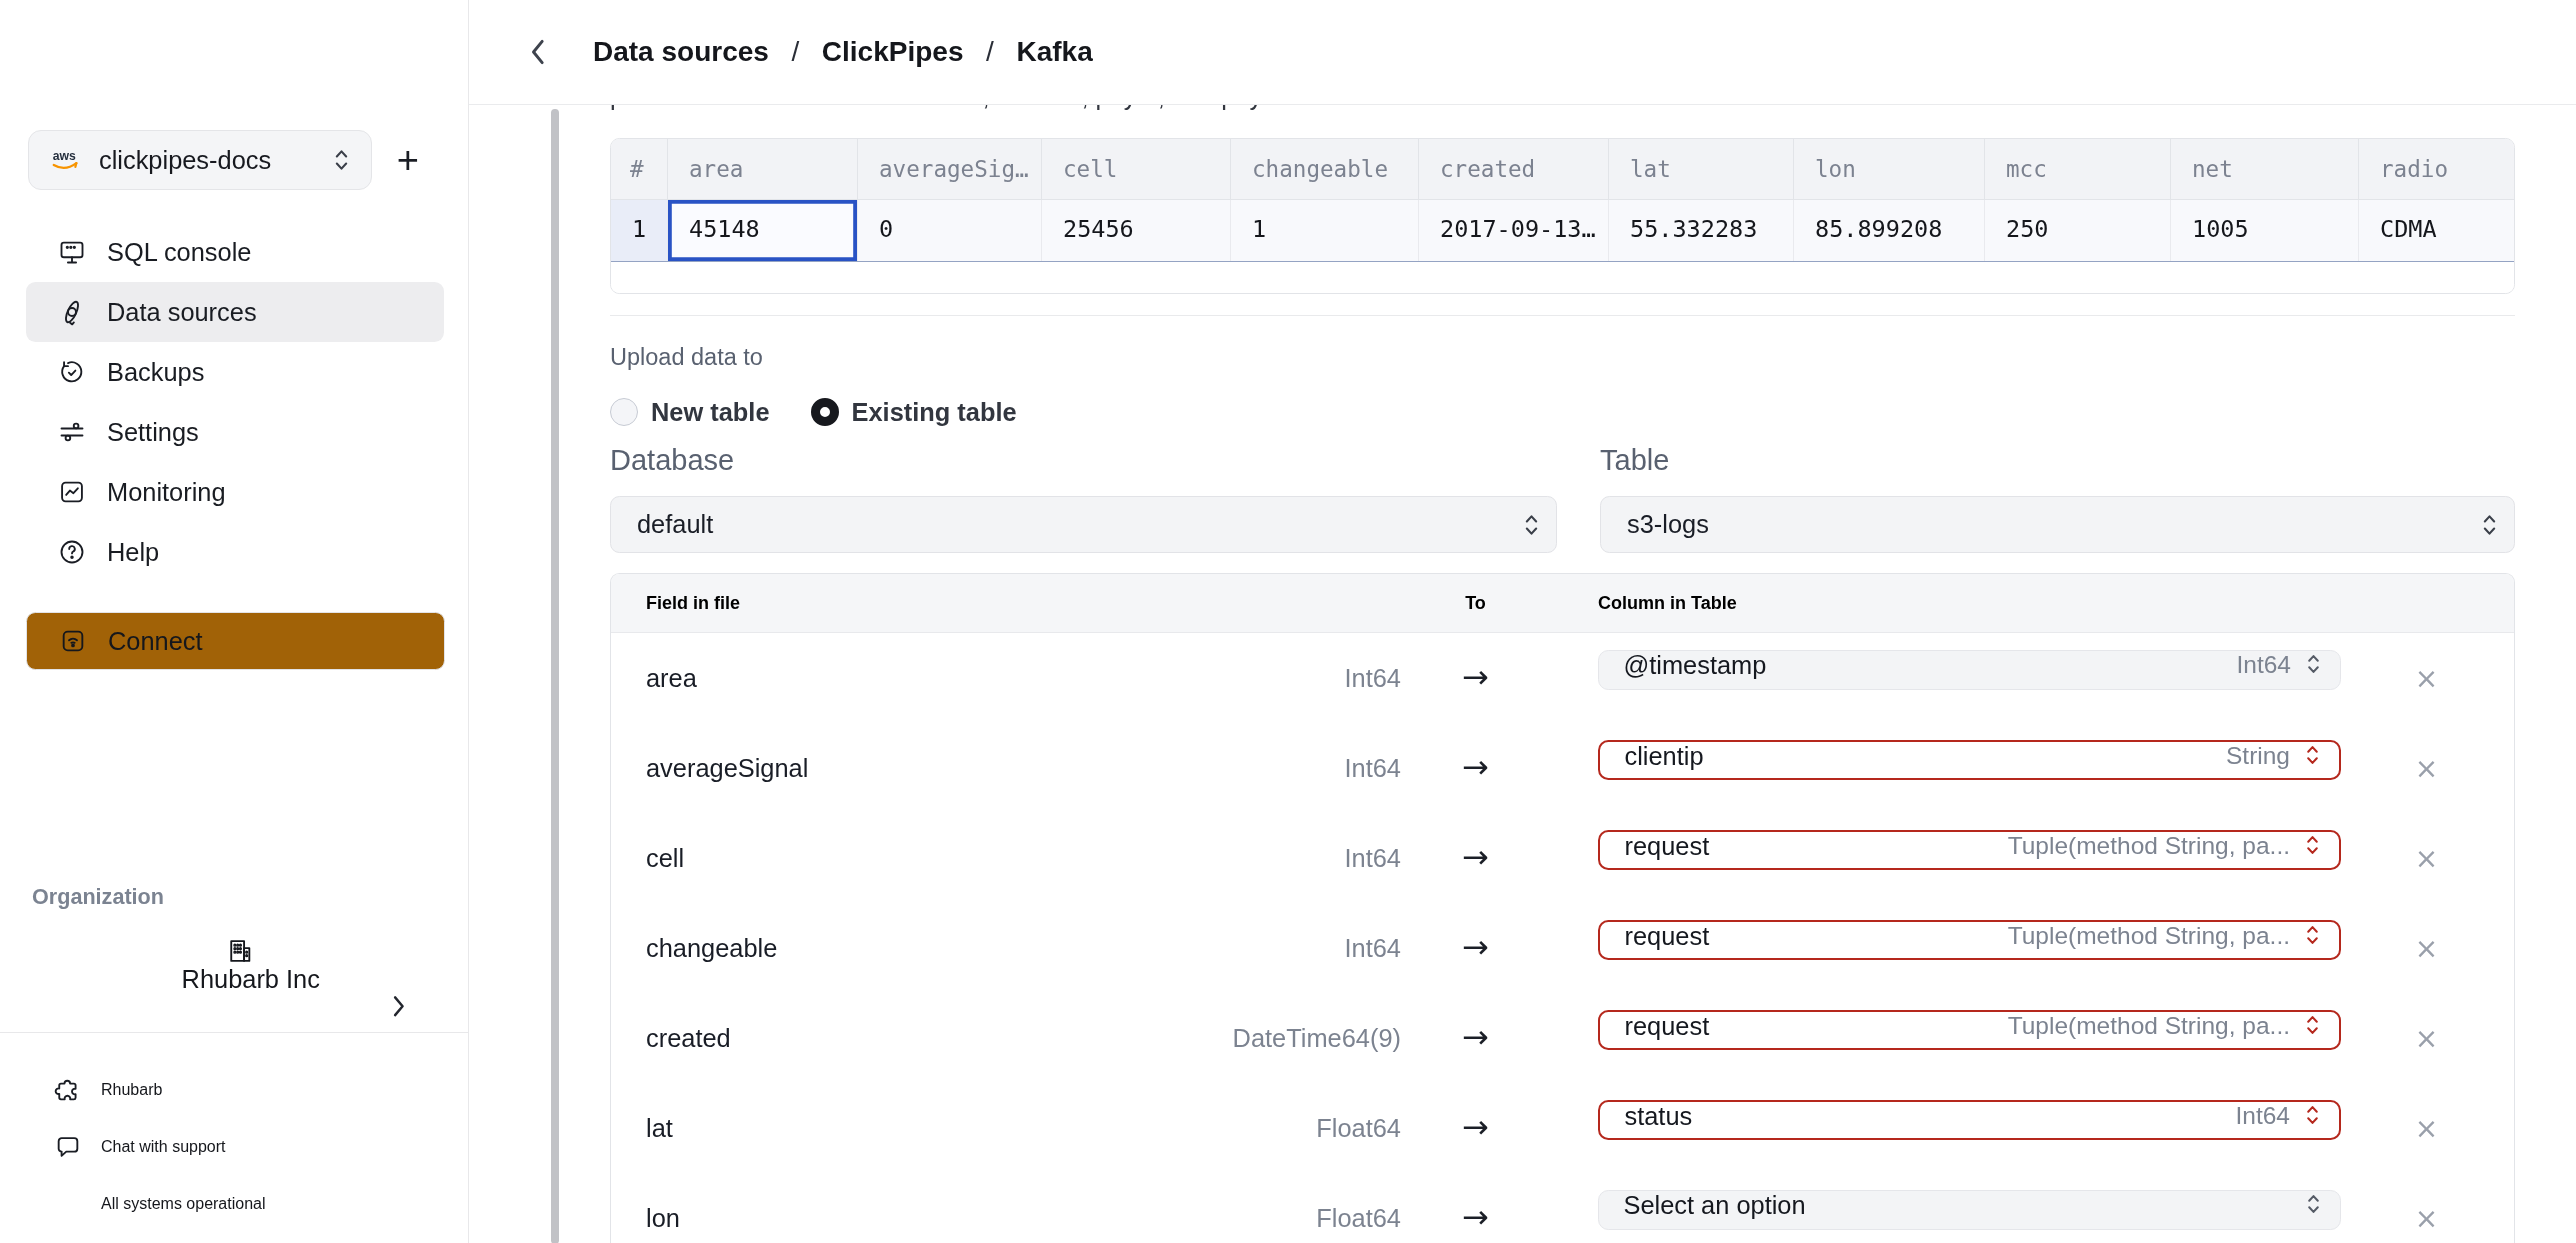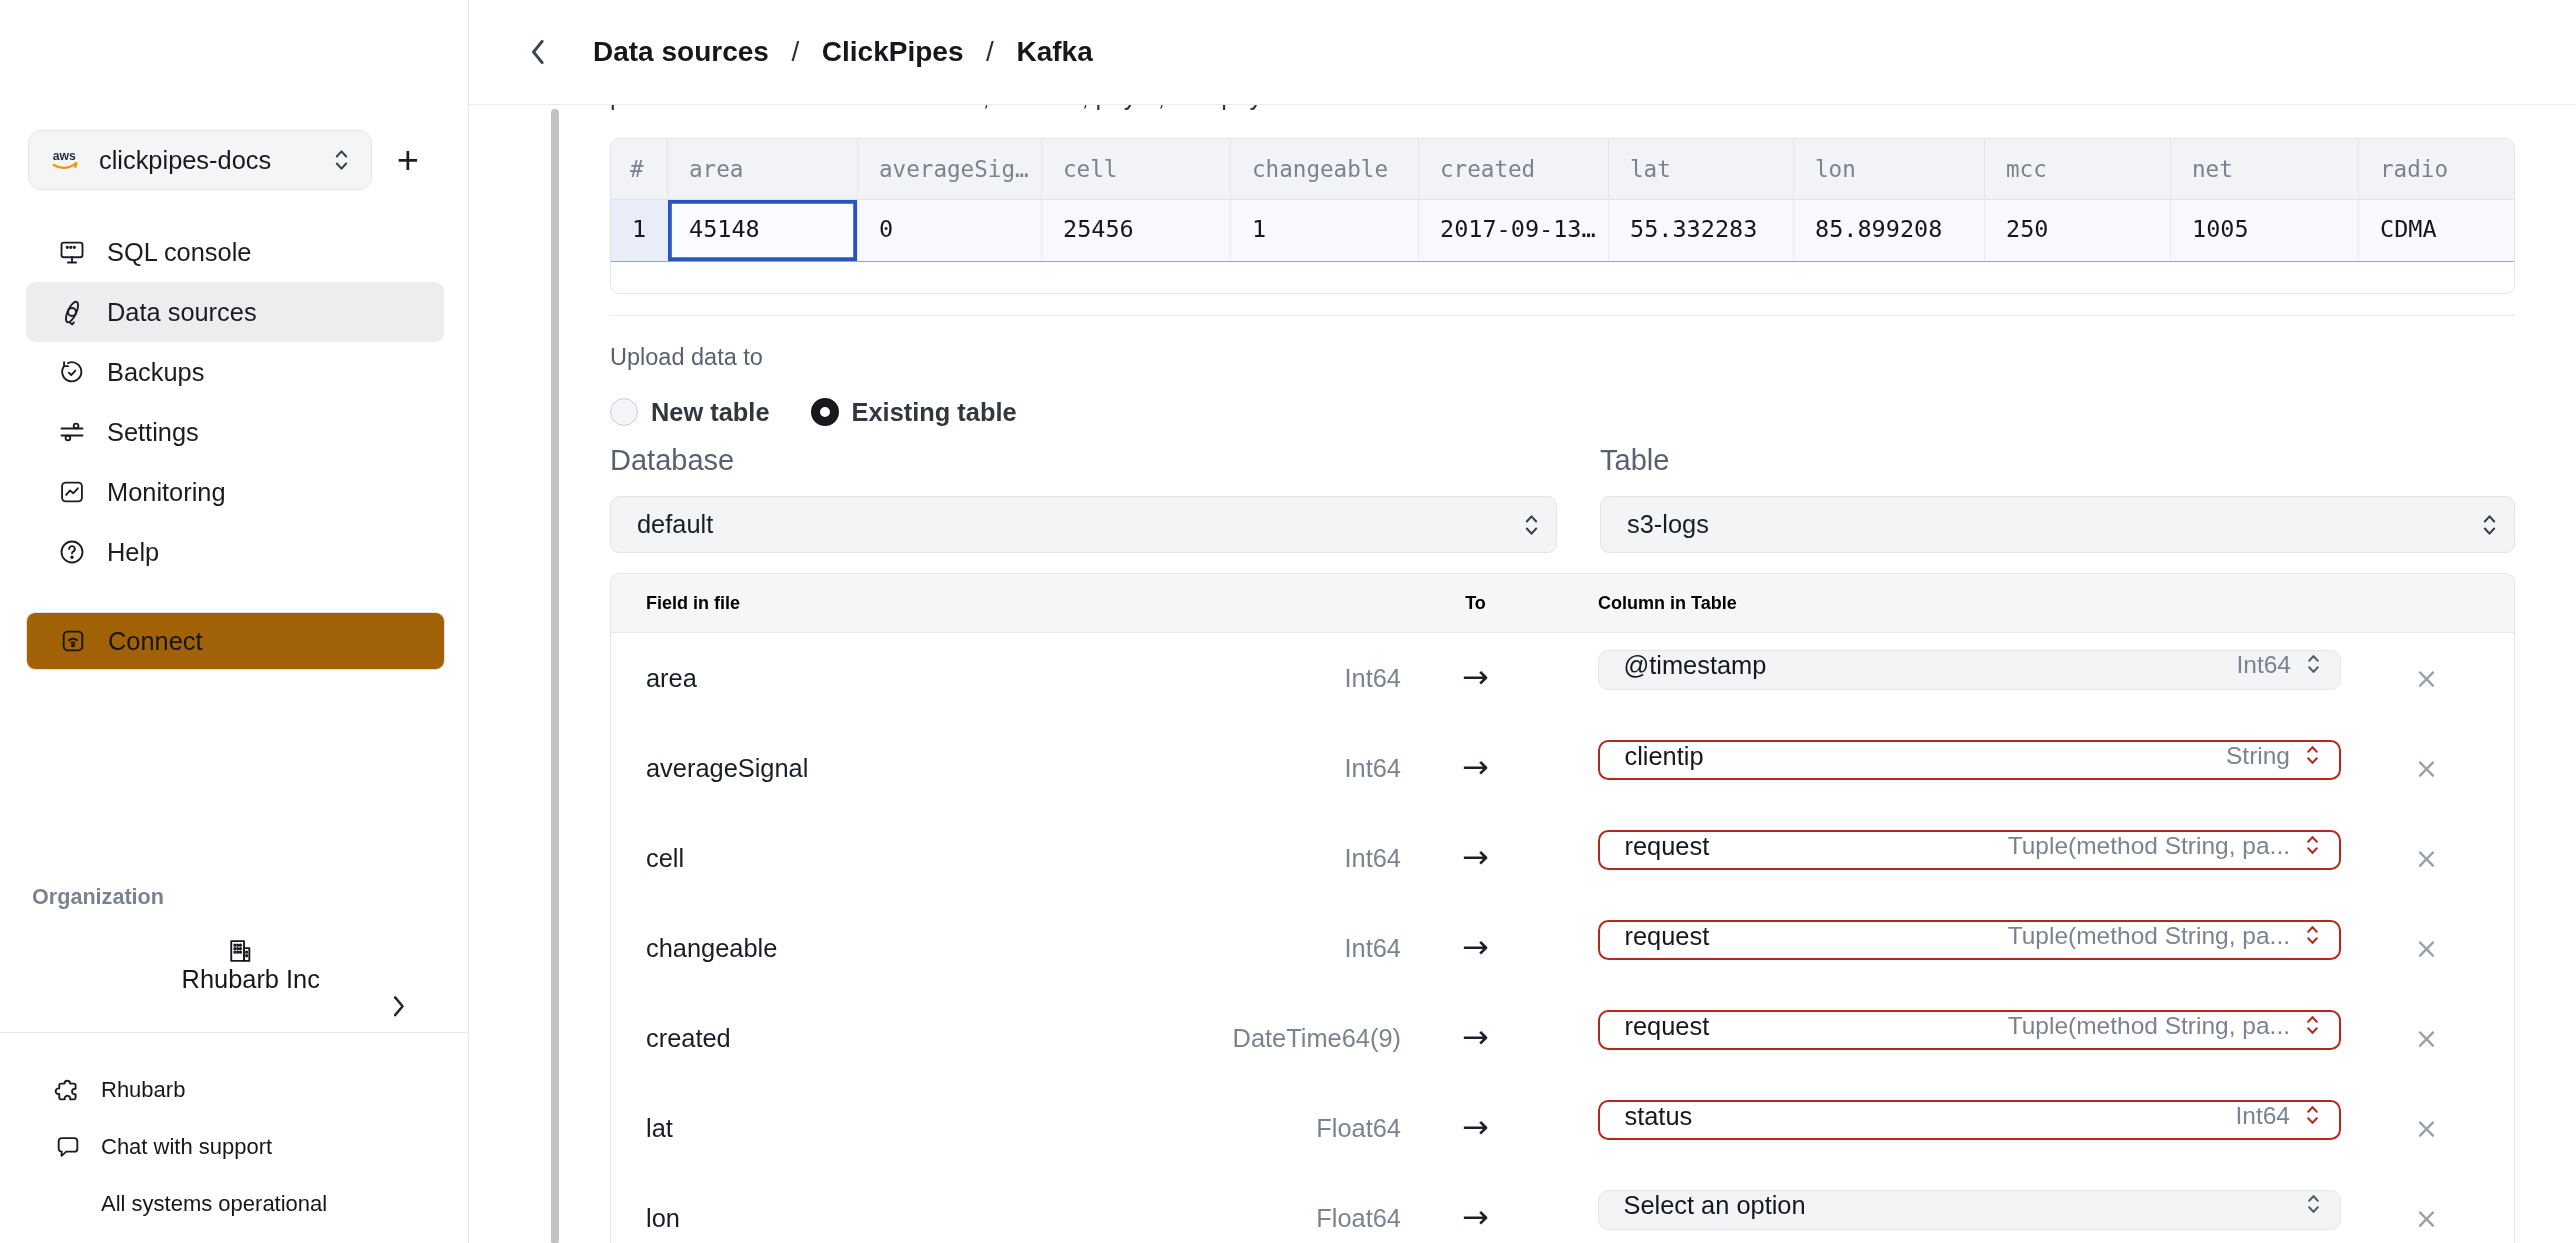--- a/index.html
+++ b/index.html
@@ -34,21 +34,21 @@
   .connect-box .nlabel { font-size:25.4px; font-weight:500; }
   .org-label { position:absolute; top:884px; left:32px; font-size:21.6px; font-weight:600; color:#7b8391; }
   .org-row { position:absolute; top:937px; left:26px; right:24.5px; height:58px; display:flex; align-items:center; padding-left:32px; border-radius:9.4px;flex-direction:column; }
   .org-row .nicon { width:28px; margin-right:21px; }
   .org-row .nlabel { font-size:25.4px; font-weight:500; }
   .org-row .chevr { margin-left:auto; margin-right:38px; color:#23262e; }
   .side-divider { position:absolute; top:1032px; left:0; width:468px; height:0.9px; background:#e8e8ea; }
   .side-footer { position:absolute; top:1061px; left:26px; right:24.5px; }
   .foot-item { height:57px; display:flex; align-items:center; padding-left:28px; }
   .foot-item .nicon { width:28px; margin-right:19px; color:#1a1d24; }
-  .foot-item .nlabel { font-size:22px; font-weight:400; color:#15171c; }
+  .foot-item .nlabel { font-size:16px; font-weight:400; color:#15171c; }
   .status-dot { width:15px; height:15px; border-radius:50%; background:#3fa34a; margin:0 6.6px; }
 
   
   .topbar { position:absolute; left:469px; right:0; top:0; height:105px; background:#fff; border-bottom:0.9px solid #eaebed;
     display:flex; align-items:center; z-index:10; }
   .back-btn { margin-left:58px; width:34px; color:#3e434d; cursor:pointer; }
   .breadcrumb { margin-left:32px; display:flex; align-items:center; gap:22.6px; font-size:28px; font-weight:700; color:#15171c; }
   .breadcrumb .sep { font-weight:500; color:#2a2e37; }
 
   

